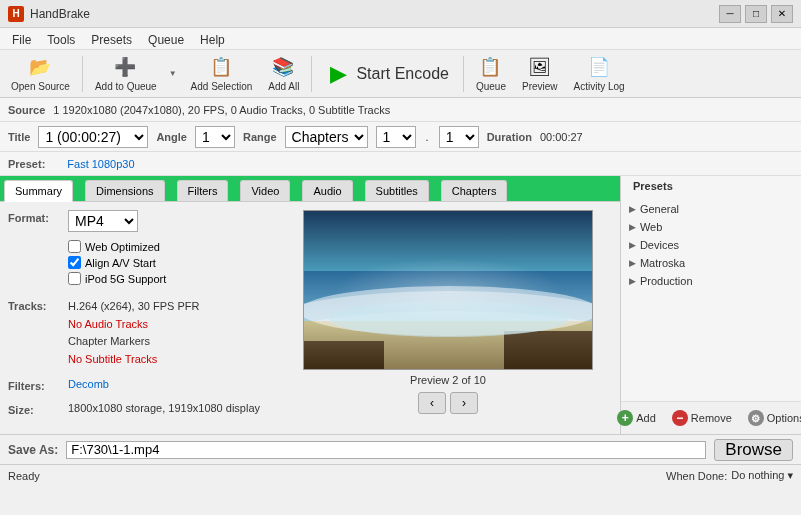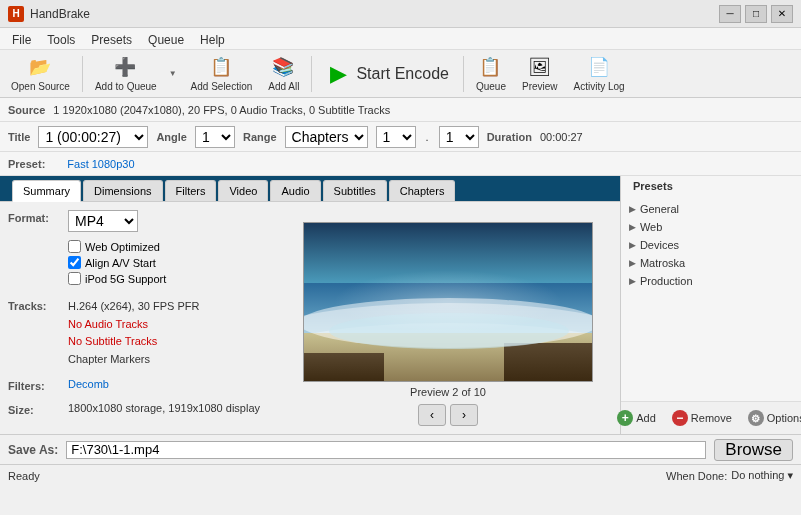--- a/index.html
+++ b/index.html
@@ -33,28 +33,28 @@
     .titlerow { background: #f5f5f5; height: 30px; display: flex; align-items: center; padding: 0 8px; border-bottom: 1px solid #ddd; gap: 8px; font-size: 11px; }
     select { font-size: 14px; padding: 1px 2px; border: 1px solid #aaa; background: white; }
     .range-sep { color: #333; padding: 0 2px; }
     .duration-val { color: #333; }
 
     
     .presetrow { background: #f5f5f5; height: 24px; display: flex; align-items: center; padding: 0 8px; border-bottom: 1px solid #ddd; font-size: 11px; gap: 22px; }
     .presetrow-val { color: #0066cc; }
 
     
-    .tabs { display: flex; background: #0c4a6e; border-bottom: 1px solid #ccc; padding: 4px 12px 0; gap: 2px; }
+    .tabs { display: flex; background: #22c55e; border-bottom: 1px solid #ccc; padding: 4px 4px 0; gap: 12px; }
     .tab { padding: 4px 10px; font-size: 11px; border: 1px solid #ccc; background: #e0e0e0; cursor: pointer; border-bottom: none; border-radius: 3px 3px 0 0; }
     .tab.active { background: white; border-bottom: 1px solid white; margin-bottom: -1px; z-index: 1; }
 
     
     .summary-content { display: flex; flex: 1; padding: 8px; gap: 16px; overflow: hidden; }
     .summary-left { width: 260px; flex-shrink: 0; }
-    .summary-right { flex: 1; display: flex; flex-direction: column; align-items: center; margin-top: 12px; }
+    .summary-right { flex: 1; display: flex; flex-direction: column; align-items: center; }
 
     .field-row { display: flex; align-items: flex-start; margin-bottom: 10px; }
     .field-label { width: 60px; font-weight: bold; font-size: 11px; color: #555; padding-top: 2px; flex-shrink: 0; }
     .field-value { flex: 1; }
 
     .format-row { display: flex; align-items: center; gap: 6px; margin-bottom: 8px; }
     .checkbox-row { display: flex; align-items: center; gap: 4px; margin-bottom: 3px; font-size: 11px; }
     .checkbox-row input[type="checkbox"] { margin: 0; }
 
     .track-info { font-size: 11px; color: #cc0000; line-height: 1.6; }
@@ -231,22 +231,22 @@
               <label for="ipod">iPod 5G Support</label>
             </div>
           </div>
         </div>
 
         <div class="field-row">
           <span class="field-label">Tracks:</span>
           <div class="field-value track-info">
             <div>H.264 (x264), 30 FPS PFR</div>
             <div>No Audio Tracks</div>
+            <div style="color:#333;">Chapter Markers</div>
             <div>No Subtitle Tracks</div>
-            <div style="color:#333;">Chapter Markers</div>
           </div>
         </div>
 
         <div class="field-row">
           <span class="field-label">Filters:</span>
           <span class="field-value filter-val">Decomb</span>
         </div>
 
         <div class="field-row">
           <span class="field-label">Size:</span>

